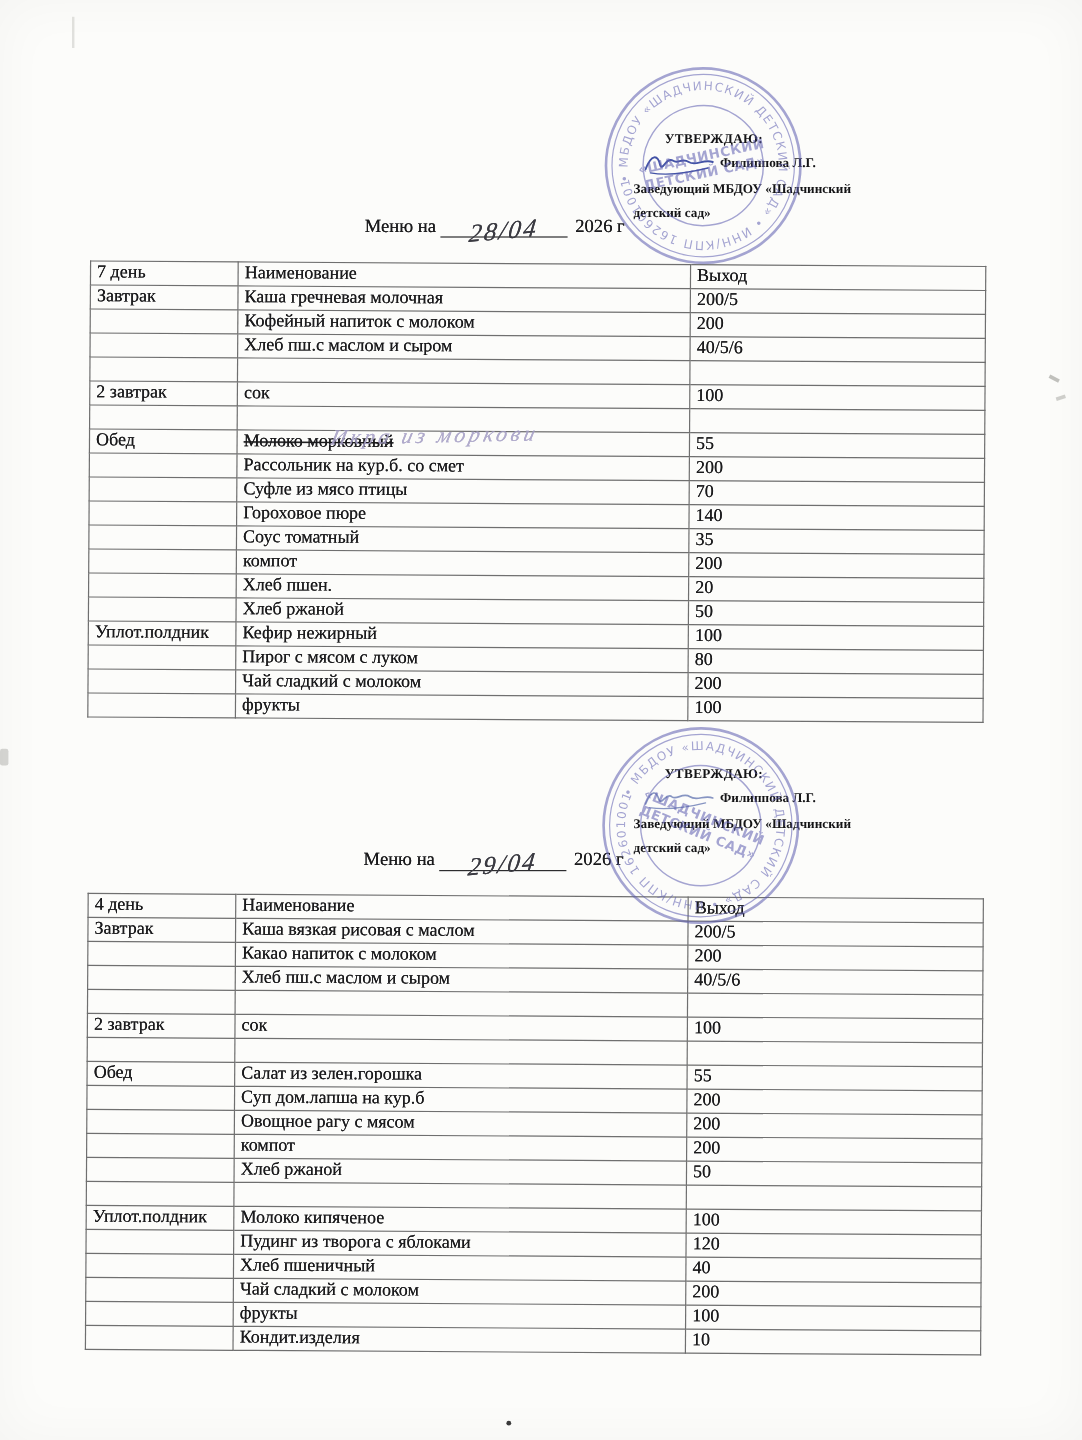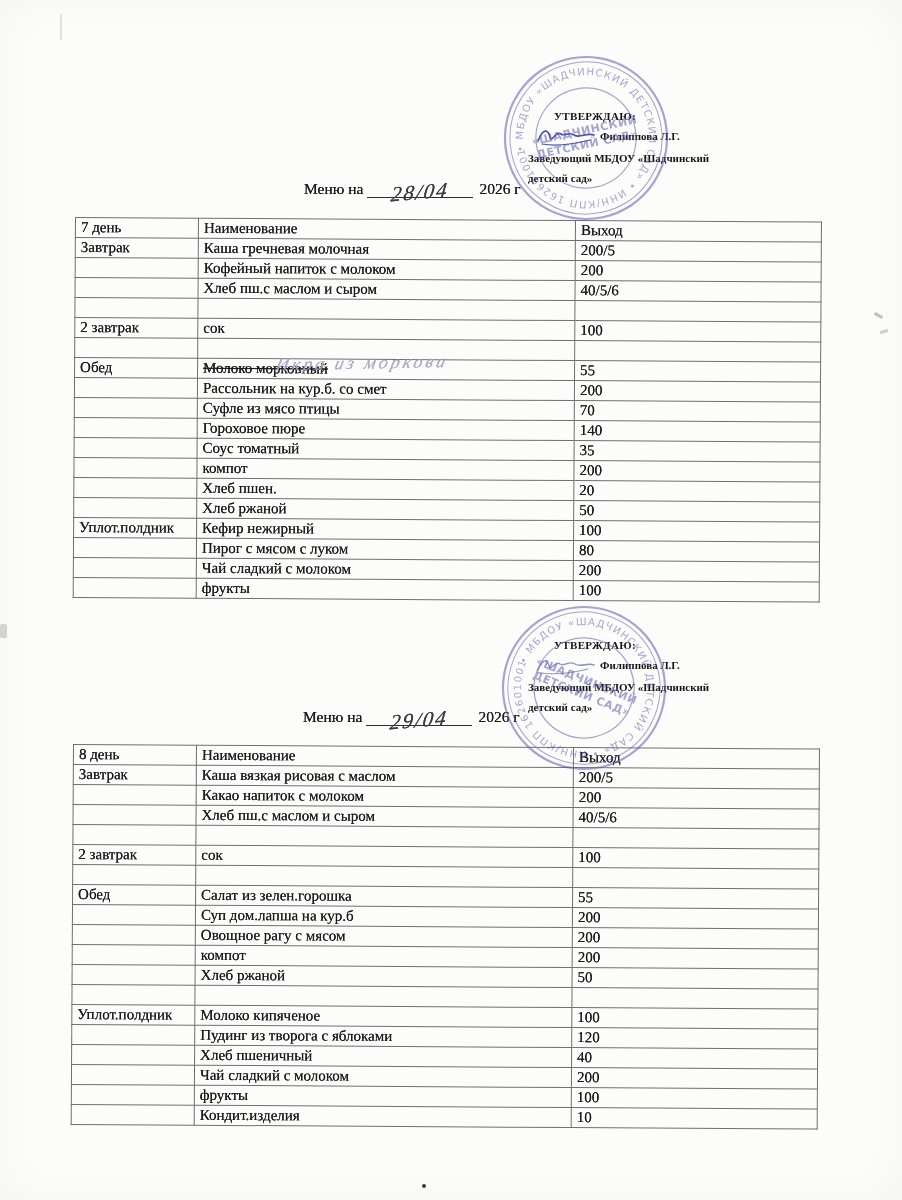--- a/index.html
+++ b/index.html
@@ -253,21 +253,21 @@
     <div>детский сад»</div>
   </div>
 
   <div class="menu-line" style="left:303px; top:704px;">
     <span>Меню на</span><span class="blank"><span class="hand-date">29/04</span></span><span>2026 г</span>
   </div>
 
   <table class="menu-table" style="left:73px; top:744px;">
     <thead>
       <tr>
-        <th class="col-meal">8 день</th>
+        <th class="col-meal">4 день</th>
         <th class="col-dish">Наименование</th>
         <th class="col-out">Выход</th>
       </tr>
     </thead>
     <tbody>
         <tr>
           <td class="col-meal">Завтрак</td>
           <td class="col-dish">Каша вязкая рисовая с маслом</td>
           <td class="col-out">200/5</td>
         </tr>

